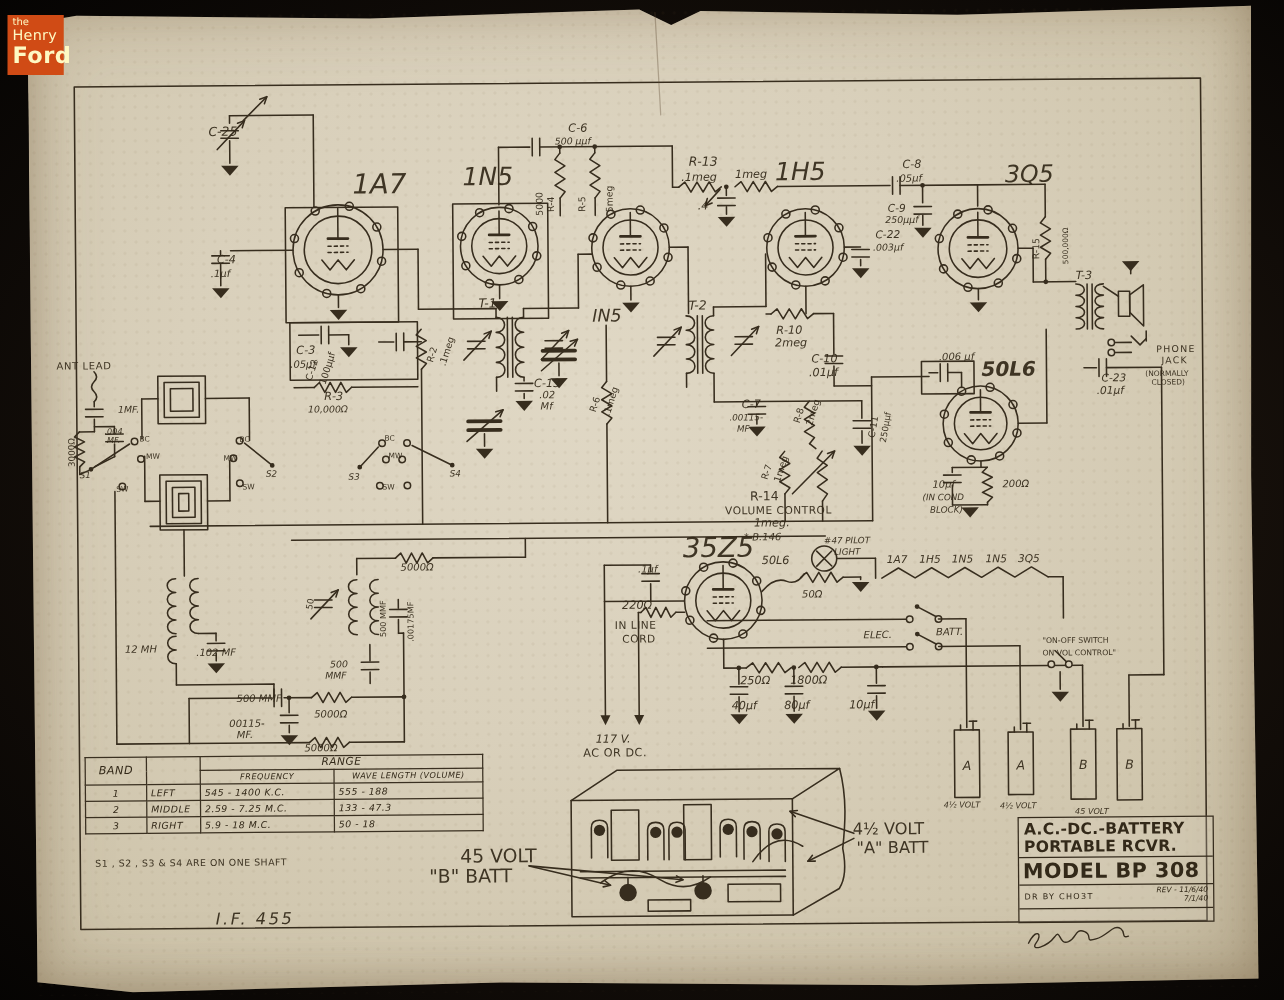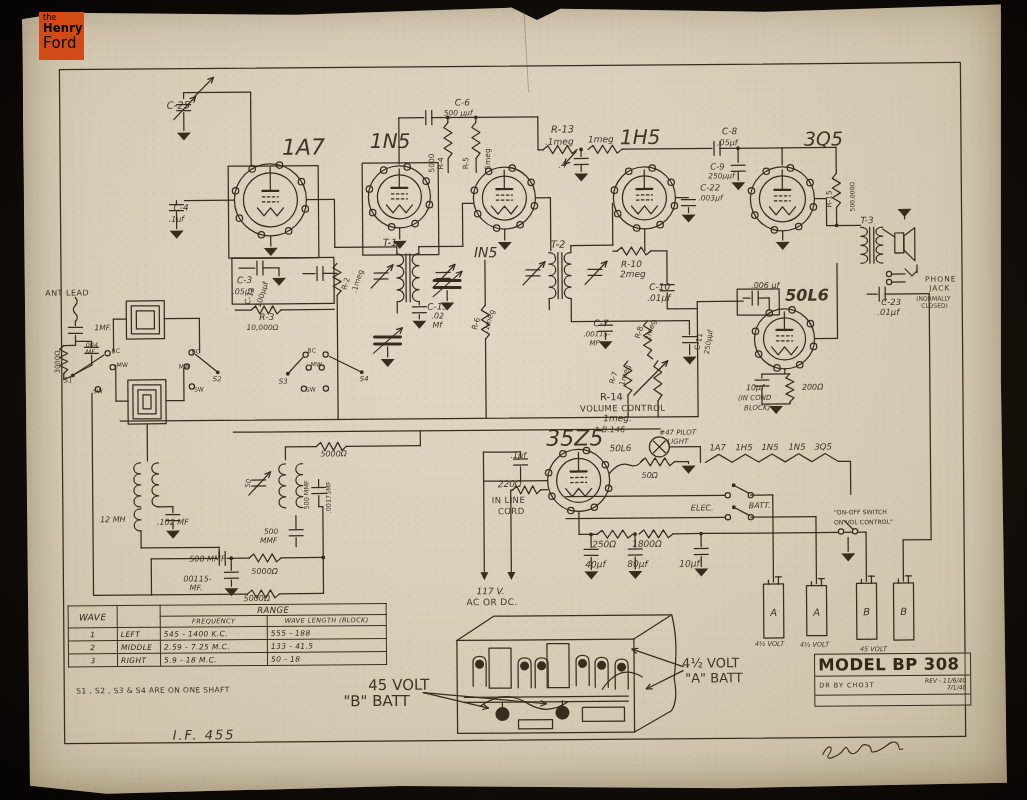--- a/index.html
+++ b/index.html
@@ -9,24 +9,24 @@
   #sheet{position:absolute;left:0;top:0;width:1027px;height:800px;transform:rotate(-0.45deg);transform-origin:50% 50%;}
   #paper{position:absolute;left:25px;top:6px;width:979px;height:787px;
     background:
       radial-gradient(ellipse at 45% 38%, #e0d8c5 0%, #d9d0bb 42%, #cfc5ac 78%, #bfb499 100%);
     clip-path:polygon(0 1.2%,4% .4%,28% .9%,50% .2%,52.6% 1.8%,55% .4%,76% 1%,100% .3%,99.7% 48%,100% 99.2%,72% 99.6%,38% 99%,8% 99.7%,.2% 98.6%);
     box-shadow: inset 0 0 60px rgba(120,95,60,.35), inset 0 -10px 30px rgba(100,80,50,.25);}
   #grain{position:absolute;left:25px;top:6px;width:979px;height:787px;pointer-events:none;
     background-image:radial-gradient(rgba(110,88,55,.07) 1px, transparent 1.4px);background-size:9px 9px;}
   svg{position:absolute;left:0;top:0;}
   .logo{position:absolute;left:6px;top:12px;width:45px;height:48px;background:#d04b15;z-index:9;
-    color:#000000;padding:2px 0 0 4px;box-sizing:border-box;line-height:1;transform:none;margin-left:33px;}
+    color:#fef9c3;padding:2px 0 0 4px;box-sizing:border-box;line-height:1;transform:none;}
   .logo .t1{display:block;font-size:8px;}
-  .logo .t2{display:block;font-size:11.5px;font-weight:bold;margin-top:1px;letter-spacing:.2px;}
-  .logo .t3{display:block;font-size:15px;font-weight:normal;margin-top:1px;letter-spacing:.3px;}
+  .logo .t2{display:block;font-size:11.5px;font-weight:normal;margin-top:1px;letter-spacing:.2px;}
+  .logo .t3{display:block;font-size:18px;font-weight:bold;margin-top:1px;letter-spacing:.3px;}
   .ovl{position:absolute;color:#332919;}
   table.band{border-collapse:collapse;font-size:7.5px;font-style:italic;color:#332919;letter-spacing:.4px;}
   table.band td{border:1.2px solid #3a3021;padding:0 3px;height:12px;white-space:nowrap;}
   table.band td.hd{text-align:center;font-style:italic;height:10px;}
   #tblock{left:812px;top:656px;width:157px;border:1.6px solid #352b1c;box-sizing:border-box;background:rgba(222,214,198,.25);}
   #tblock .r1{padding:2px 4px 1px;border-bottom:1.6px solid #352b1c;font-weight:bold;font-size:12.5px;line-height:1.1;letter-spacing:.2px;}
   #tblock .r2{padding:1px 3px;border-bottom:1.6px solid #352b1c;font-weight:bold;font-size:16.5px;letter-spacing:.4px;}
   #tblock .r3{display:flex;justify-content:space-between;align-items:center;border-bottom:1.6px solid #352b1c;padding:1px 4px;height:16px;}
   #tblock .drawn{font-size:6.5px;letter-spacing:1px;}
   #tblock .rev{font-size:6px;font-style:italic;text-align:right;line-height:1.15;}
@@ -738,51 +738,55 @@
         <text x="680" y="669" fill="#332919" fill-opacity="0.93" font-size="13" font-family="&quot;DejaVu Sans&quot;, sans-serif">4½ VOLT</text>
         <text x="683" y="684" fill="#332919" fill-opacity="0.93" font-size="13" font-family="&quot;DejaVu Sans&quot;, sans-serif">"A" BATT</text>
         <text x="74" y="690" fill="#332919" fill-opacity="0.93" font-size="7.5" font-family="&quot;DejaVu Sans&quot;, sans-serif" letter-spacing="0.4">S1 , S2 , S3 &amp; S4   ARE ON ONE SHAFT</text>
         <text x="170" y="737" fill="#332919" fill-opacity="0.93" font-size="13" font-family="&quot;DejaVu Sans&quot;, sans-serif" font-style="italic" letter-spacing="2">I.F. 455</text>
       </svg>
 
     <div class="ovl" id="bandtbl" style="left:66px;top:602px;">
         <table class="band">
           <tbody>
             <tr>
-              <td rowspan="2" class="hd" style="width: 42px; font-size: 9px;">WAVE</td>
+              <td rowspan="2" class="hd" style="width: 42px; font-size: 9px;">BAND</td>
               <td rowspan="2" style="width: 36px;"></td>
               <td colspan="2" class="hd" style="font-size: 8.5px;">RANGE</td>
             </tr>
             <tr>
               <td class="hd" style="width: 100px; font-size: 6.5px; text-align: center;">FREQUENCY</td>
-              <td class="hd" style="width: 112px; font-size: 6.5px;">WAVE LENGTH (BLOCK)</td>
+              <td class="hd" style="width: 112px; font-size: 6.5px;">WAVE LENGTH (VOLUME)</td>
             </tr>
             <tr>
               <td style="text-align: center;">1</td>
               <td>LEFT</td>
               <td>545 - 1400 K.C.</td>
               <td>555 - 188</td>
             </tr>
             <tr>
               <td style="text-align: center;">2</td>
               <td>MIDDLE</td>
               <td>2.59 -  7.25 M.C.</td>
-              <td>133 - 41.5</td>
+              <td>133 - 47.3</td>
             </tr>
             <tr>
               <td style="text-align: center;">3</td>
               <td>RIGHT</td>
               <td>5.9  -  18 M.C.</td>
               <td>50  -  18</td>
             </tr>
           </tbody>
         </table>
       </div>
 
     <div class="ovl" id="tblock">
+      <div class="r1">
+        <div>A.C.-DC.-BATTERY</div>
+        <div>PORTABLE RCVR.</div>
+      </div>
       <div class="r2">MODEL BP 308</div>
       <div class="r3">
         <span class="drawn">DR BY CHO3T</span>
         <span class="rev">
           <span>REV - 11/6/40</span><br>
           <span>7/1/40</span>
         </span>
       </div>
       <div class="r4"></div>
     </div>

